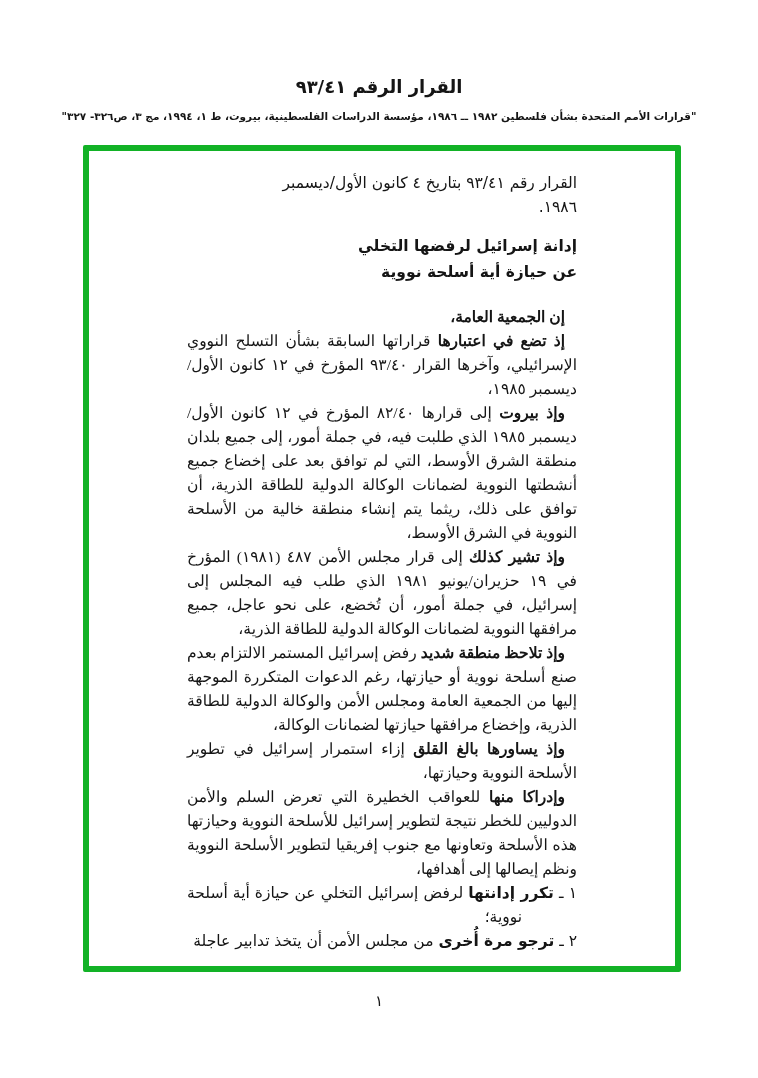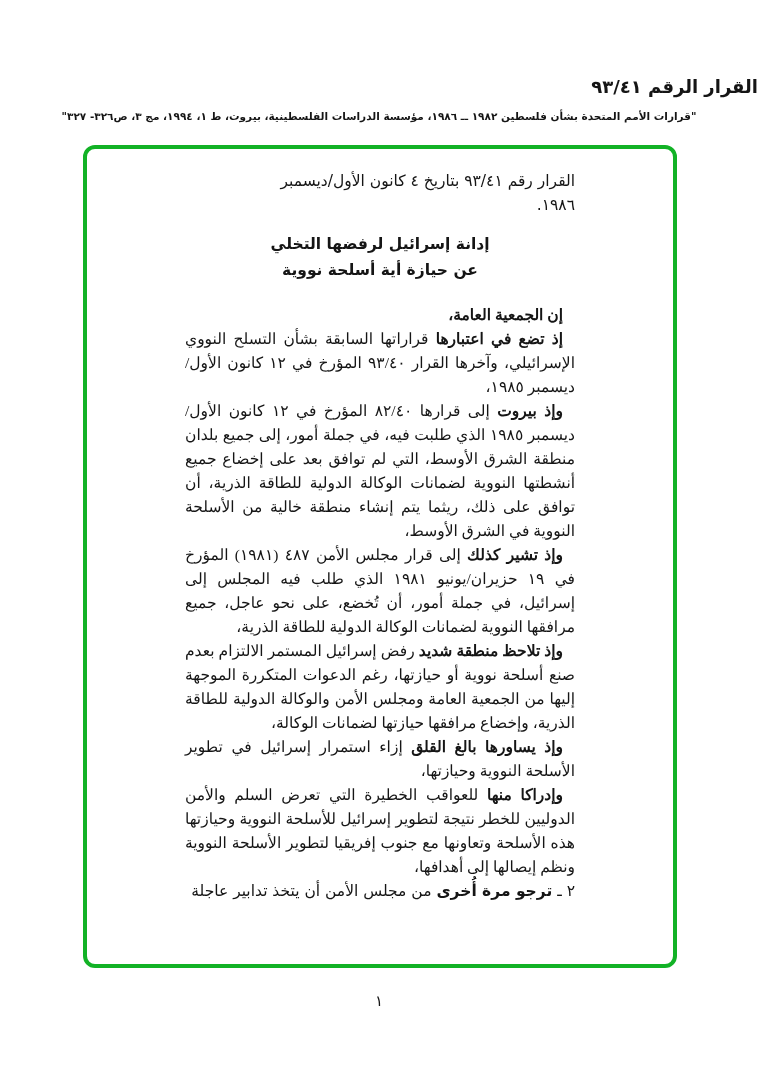--- a/index.html
+++ b/index.html
@@ -7,55 +7,55 @@
     position:relative;
     width:758px;height:1078px;
     background:#ffffff;
     font-family:"DejaVu Sans",sans-serif;
     color:#151515;
     direction:rtl;
     overflow:hidden;
   }
   .hdr-title{
     position:absolute;top:76px;left:0;right:0;
-    text-align:right;
+    text-align:center;
     font-size:18px;font-weight:bold;
     margin:0;
   }
   .hdr-citation{
     position:absolute;top:110px;left:0;right:0;
     text-align:center;
     font-size:10.5px;font-weight:bold;
     letter-spacing:0;
     margin:0;
   }
   .res-box{
     position:absolute;
     left:83px;top:145px;
     width:586px;height:815px;
-    border:4px solid #3b82f6;
-    border-radius:12px;
+    border:6px solid #3b82f6;
+    border-radius:2px;
     background:#ffffff;
   }
   .col{
     width:390px;
     margin:0 auto;
     padding-top:20px;
     font-size:15.5px;
     line-height:24px;
     text-align:justify;
   }
   .date-line{
     margin:0 0 14px 0;
     text-align:right;
     padding-left:60px;
   }
   .subtitle{
     margin:0 0 20px 0;
-    text-align:center;
+    text-align:right;
     font-weight:bold;
     line-height:26px;
   }
   .para{
     margin:0;
     text-indent:12px;
     font-family:Liberation Serif, serif;
   }
   .para b{font-weight:bold;}
   .item{
@@ -91,20 +91,21 @@
       </p>
 
       <div id="res-body">
           <p class="para"><b>إن الجمعية العامة،</b><span></span></p>
           <p class="para"><b>إذ تضع في اعتبارها</b><span> قراراتها السابقة بشأن التسلح النووي الإسرائيلي، وآخرها القرار ٩٣/٤٠ المؤرخ في ١٢ كانون الأول/ ديسمبر ١٩٨٥،</span></p>
           <p class="para"><b>وإذ بيروت</b><span> إلى قرارها ٨٢/٤٠ المؤرخ في ١٢ كانون الأول/ ديسمبر ١٩٨٥ الذي طلبت فيه، في جملة أمور، إلى جميع بلدان منطقة الشرق الأوسط، التي لم توافق بعد على إخضاع جميع أنشطتها النووية لضمانات الوكالة الدولية للطاقة الذرية، أن توافق على ذلك، ريثما يتم إنشاء منطقة خالية من الأسلحة النووية في الشرق الأوسط،</span></p>
           <p class="para"><b>وإذ تشير كذلك</b><span> إلى قرار مجلس الأمن ٤٨٧ (١٩٨١) المؤرخ في ١٩ حزيران/يونيو ١٩٨١ الذي طلب فيه المجلس إلى إسرائيل، في جملة أمور، أن تُخضع، على نحو عاجل، جميع مرافقها النووية لضمانات الوكالة الدولية للطاقة الذرية،</span></p>
           <p class="para"><b>وإذ تلاحظ منطقة شديد</b><span> رفض إسرائيل المستمر الالتزام بعدم صنع أسلحة نووية أو حيازتها، رغم الدعوات المتكررة الموجهة إليها من الجمعية العامة ومجلس الأمن والوكالة الدولية للطاقة الذرية، وإخضاع مرافقها حيازتها لضمانات الوكالة،</span></p>
           <p class="para"><b>وإذ يساورها بالغ القلق</b><span> إزاء استمرار إسرائيل في تطوير الأسلحة النووية وحيازتها،</span></p>
           <p class="para"><b>وإدراكا منها</b><span> للعواقب الخطيرة التي تعرض السلم والأمن الدوليين للخطر نتيجة لتطوير إسرائيل للأسلحة النووية وحيازتها هذه الأسلحة وتعاونها مع جنوب إفريقيا لتطوير الأسلحة النووية ونظم إيصالها إلى أهدافها،</span></p>
+          <p class="item"><span>١</span> <span>ـ</span> <b>تكرر إدانتها</b><span> لرفض إسرائيل التخلي عن حيازة أية أسلحة نووية؛</span></p>
           <p class="item"><span>٢</span> <span>ـ</span> <b>ترجو مرة أُخرى</b><span> من مجلس الأمن أن يتخذ تدابير عاجلة</span></p>
         </div>
 
     </div>
   </div>
 
   <div class="page-number">١</div>
 
 </div>
 

